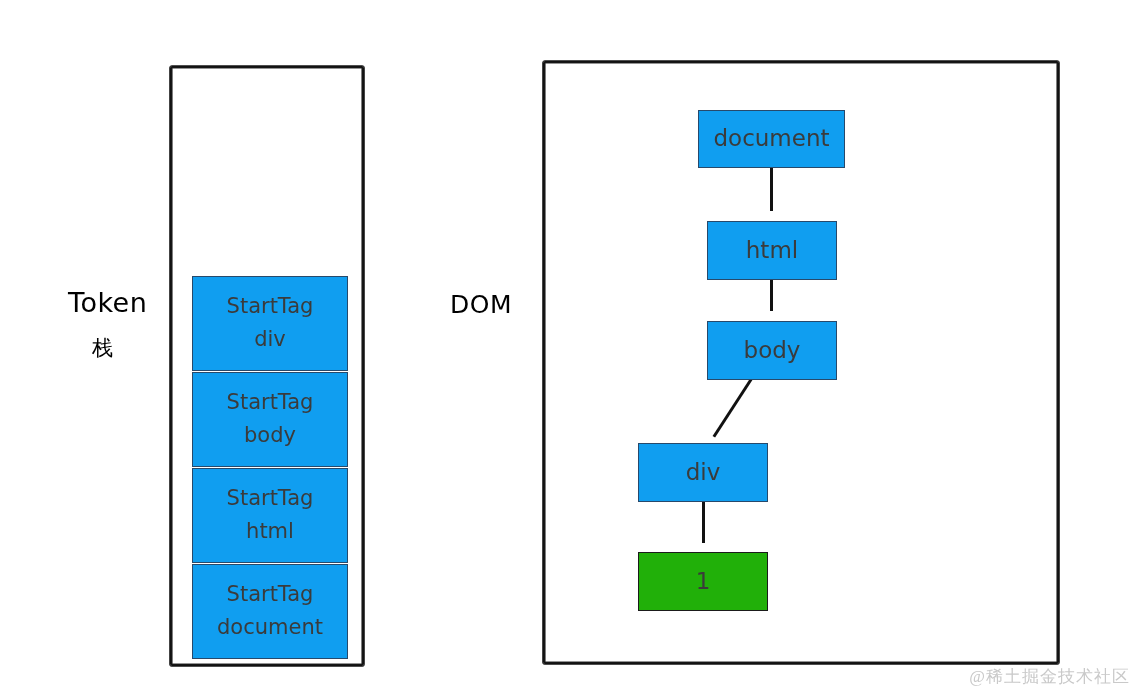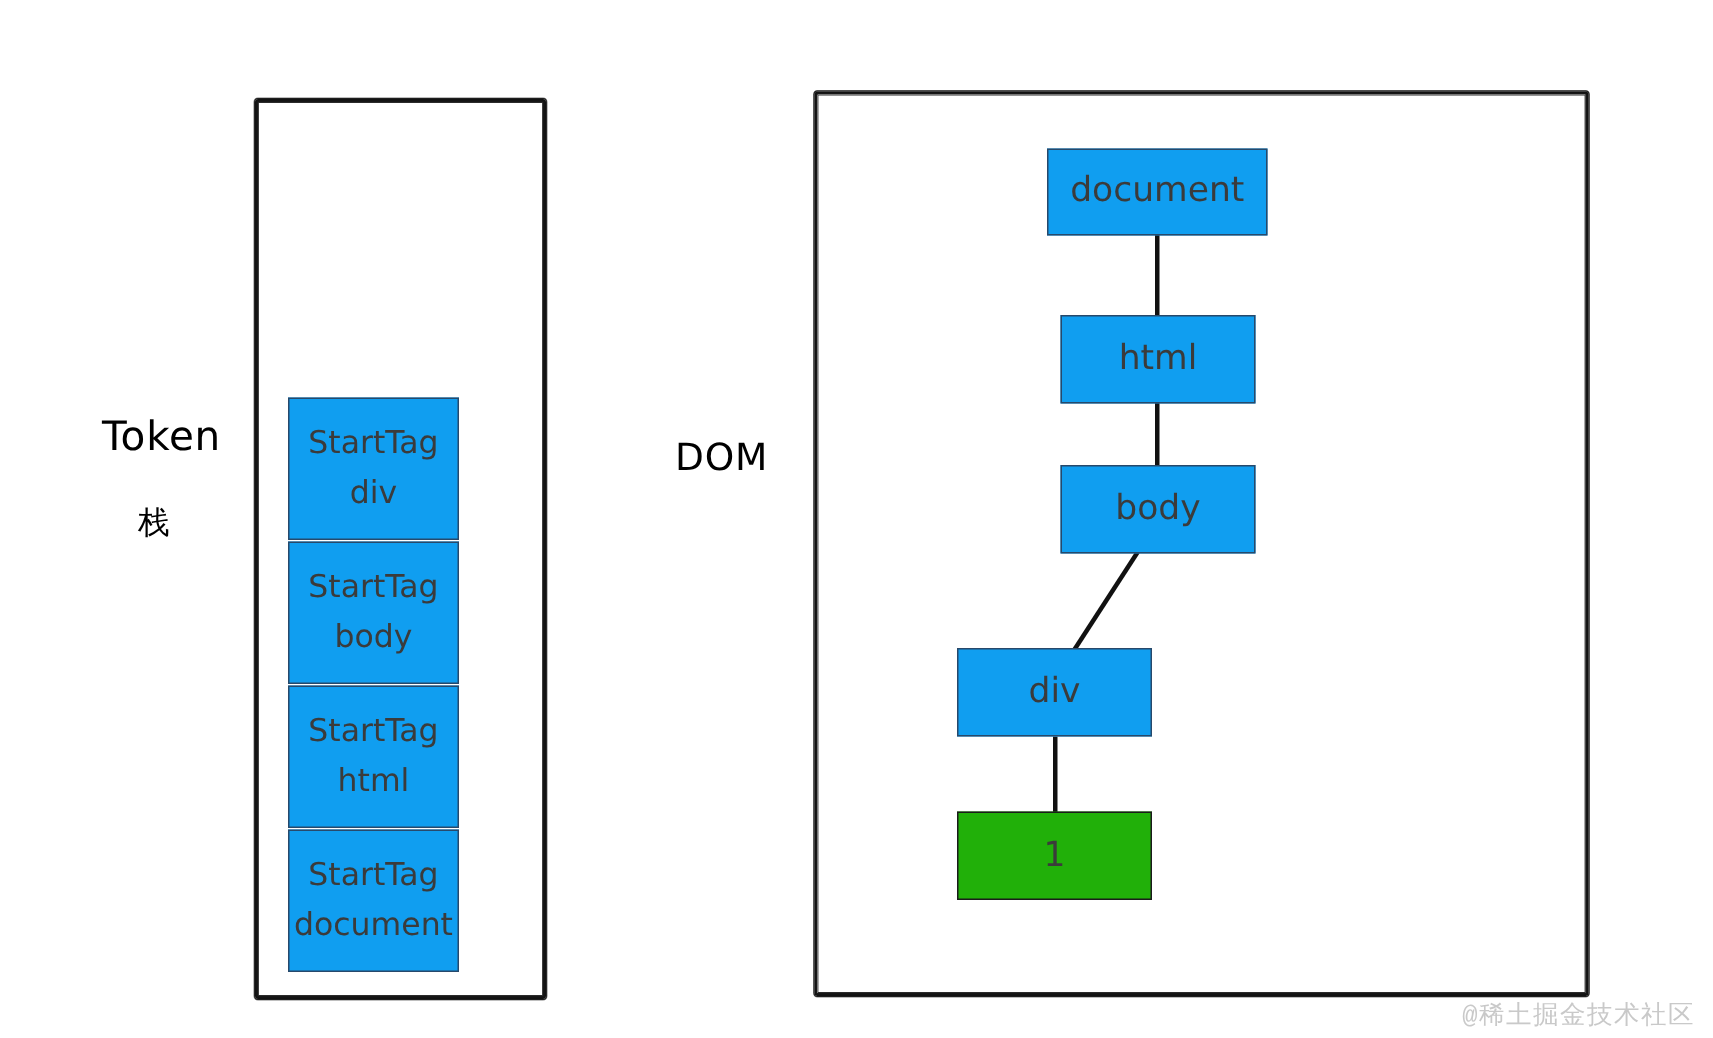--- a/index.html
+++ b/index.html
@@ -50,21 +50,21 @@
     position: absolute;
     color: #000000;
     font-family: "DejaVu Sans", sans-serif;
     font-weight: 500;
     letter-spacing: 0.5px;
     white-space: nowrap;
   }
   .label-token {
     font-size: 27px;
     left: 68px;
-    top: 276px;
+    top: 287px;
   }
   .label-token-cn {
     font-size: 21px;
     left: 92px;
     top: 334px;
   }
   .label-dom {
     font-size: 25px;
     left: 450px;
     top: 290px;
@@ -76,33 +76,34 @@
     box-sizing: border-box;
     display: flex;
     flex-direction: column;
     align-items: center;
     justify-content: center;
     color: #3b3b3b;
     font-family: "DejaVu Sans", sans-serif;
     text-align: center;
     line-height: 1.12;
     z-index: 3;
+    margin-top: 11px;
   }
   .node.blue {
     background: #109ef0;
     border: 1.5px solid #27496b;
   }
   .node.green {
     background: #21b009;
     border: 1.5px solid #1b1b1b;
   }
 
   
   .stack-cell {
-    width: 114px;
+    width: 156px;
     font-size: 21px;
   }
   .stack-cell .line1 { display: block; }
   .stack-cell .line2 { display: block; margin-top: 9px; }
 
   
   .dom-node {
     font-size: 23px;
   }
 
@@ -115,21 +116,21 @@
   }
 
   
   .watermark {
     position: absolute;
     right: 12px;
     bottom: 4px;
     color: #c9c9c9;
     font-size: 17px;
     letter-spacing: 1px;
-    font-family: Liberation Mono, monospace;
+    font-family: Liberation Serif, serif;
     user-select: none;
     z-index: 6;
   }
 </style>
 </head>
 <body>
 
 <div id="canvas">
 
   <div class="side-label label-token">Token</div>

